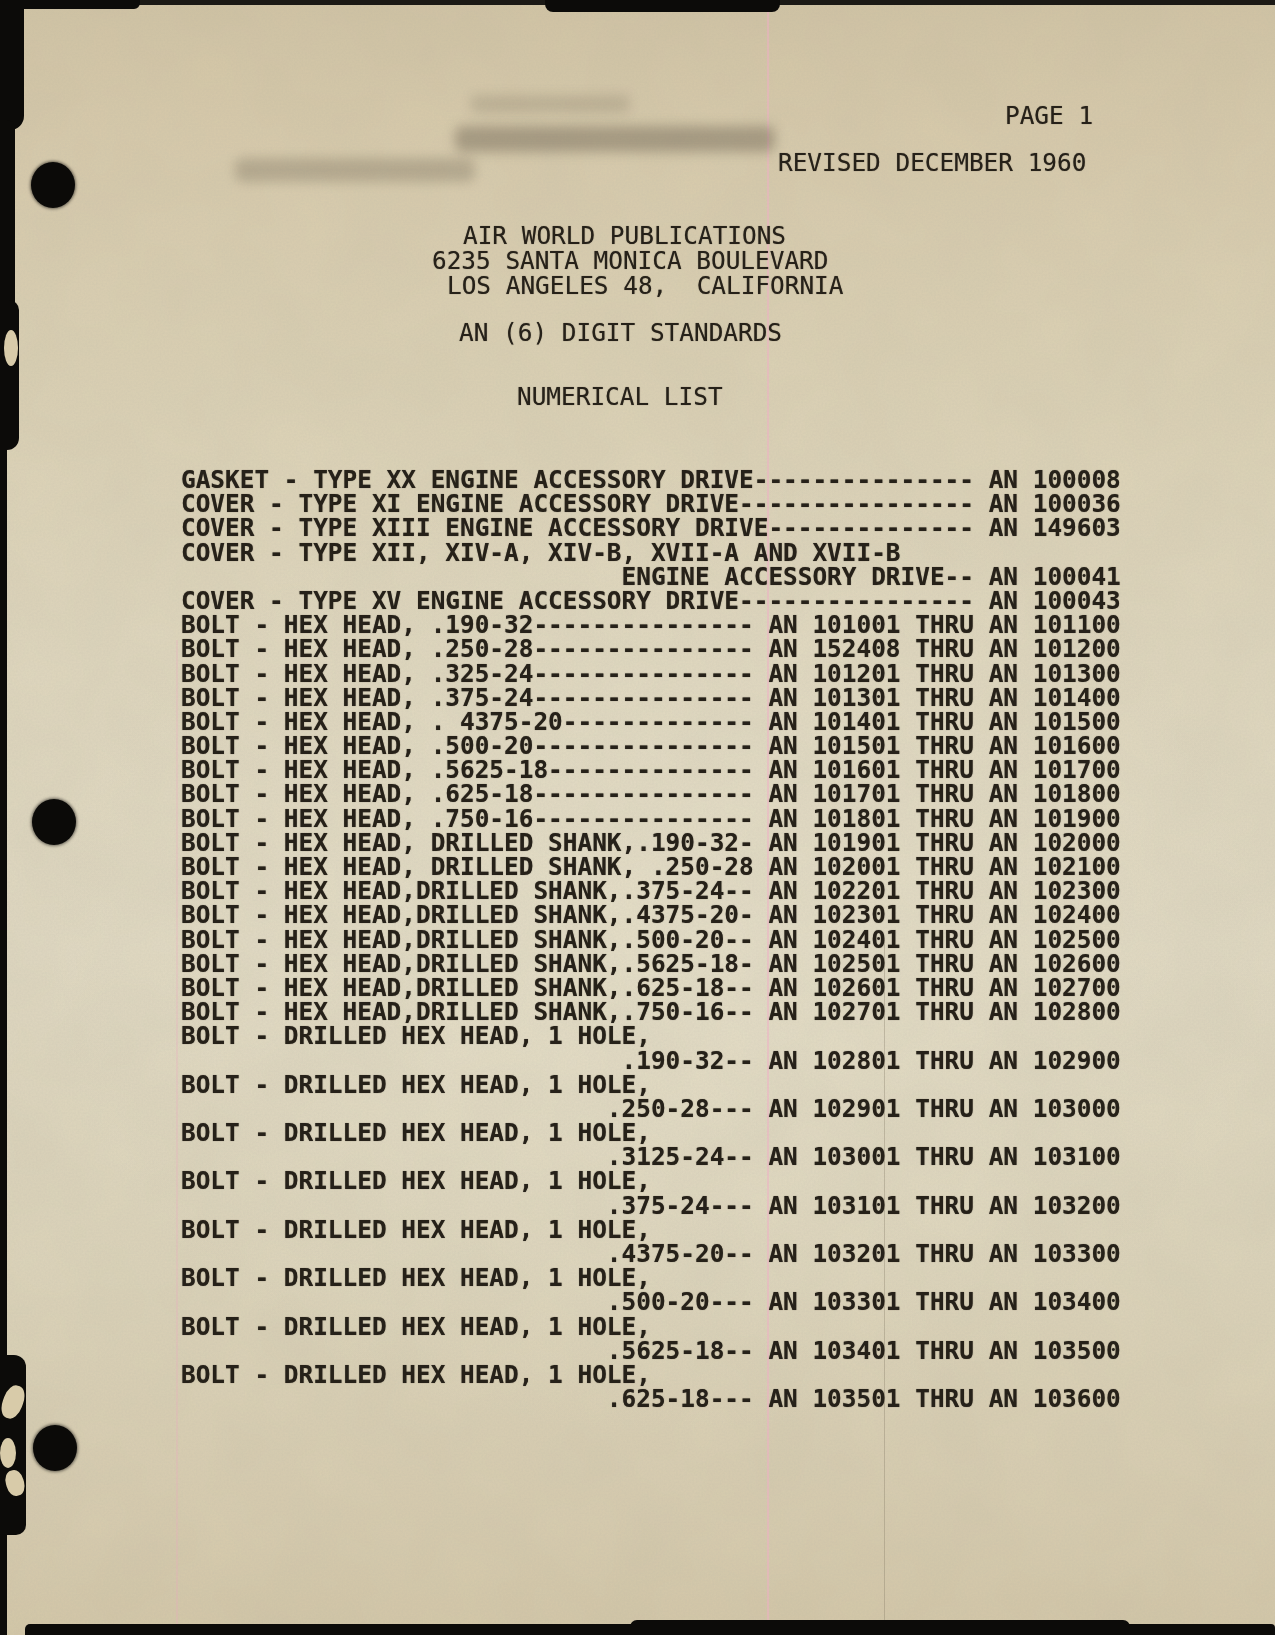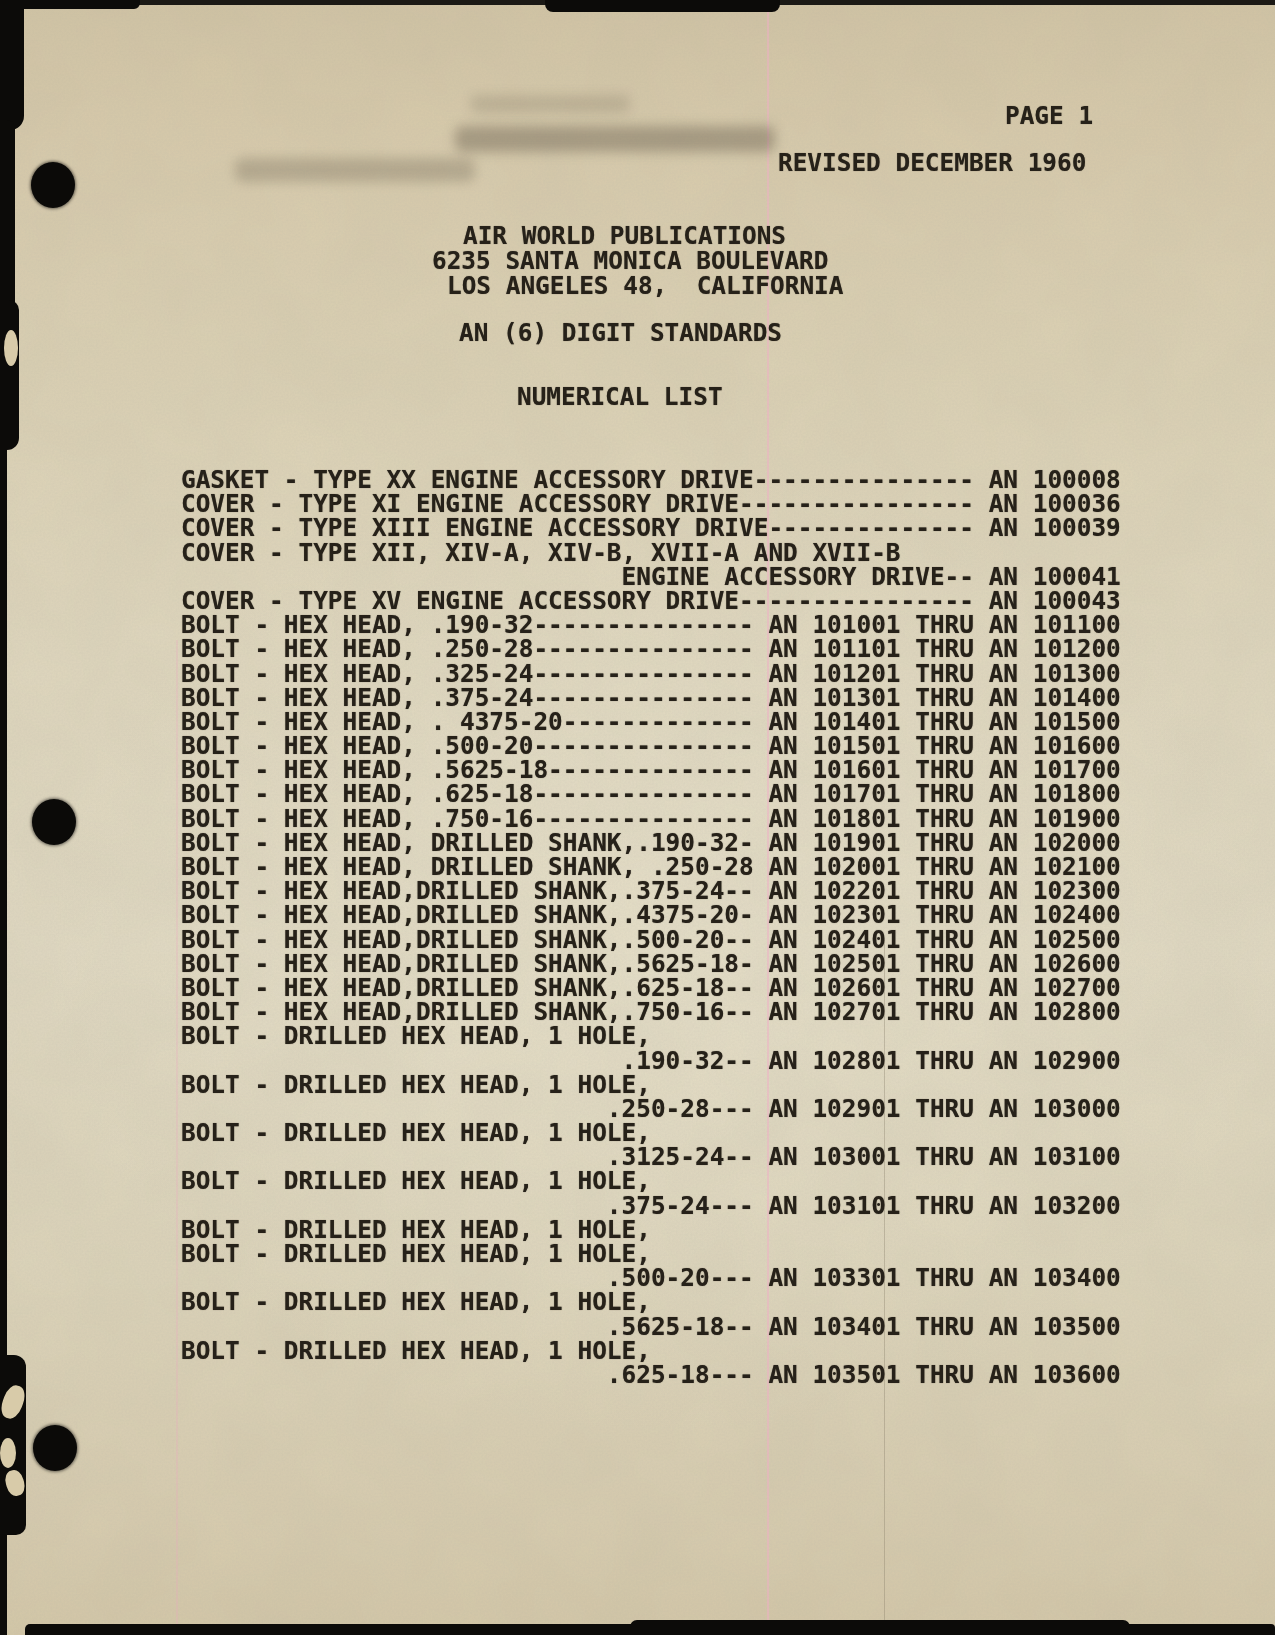--- a/index.html
+++ b/index.html
@@ -10,21 +10,21 @@
   }
   #page{
     position:relative;width:1275px;height:1635px;overflow:hidden;
     background:
       radial-gradient(ellipse 900px 700px at 52% 58%, rgba(236,229,206,0.55), rgba(236,229,206,0) 70%),
       linear-gradient(180deg,#d3c5a4 0%,#d9cbab 8%,#ddd2b4 22%,#e1d8be 40%,#e2dac2 58%,#ded5ba 78%,#d9cdaf 93%,#d5c8a8 100%);
   }
   .mono{
     position:absolute;
     font-family:"DejaVu Sans Mono", monospace;
-    font-weight:700;
+    font-weight:400;
     font-size:24.4px;
     color:#262119;
     white-space:pre;
     text-shadow:0 0 1px rgba(38,33,25,0.55);
     letter-spacing:0;
   }
   #listing{position:absolute;left:181px;top:468px;}
   #listing .line{
     position:relative;
     font-family:"DejaVu Sans Mono", monospace;
@@ -97,26 +97,26 @@
   <div class="mono" style="left:778px;top:148px;">REVISED DECEMBER 1960</div>
   <div class="mono" style="left:463px;top:221px;">AIR WORLD PUBLICATIONS</div>
   <div class="mono" style="left:432px;top:246px;">6235 SANTA MONICA BOULEVARD</div>
   <div class="mono" style="left:447px;top:271px;">LOS ANGELES 48,  CALIFORNIA</div>
   <div class="mono" style="left:459px;top:318px;">AN (6) DIGIT STANDARDS</div>
   <div class="mono" style="left:517px;top:382px;">NUMERICAL LIST</div>
 
   <div id="listing">
       <div class="line">GASKET - TYPE XX ENGINE ACCESSORY DRIVE--------------- AN 100008</div>
       <div class="line">COVER - TYPE XI ENGINE ACCESSORY DRIVE---------------- AN 100036</div>
-      <div class="line">COVER - TYPE XIII ENGINE ACCESSORY DRIVE-------------- AN 100039</div>
+      <div class="line">COVER - TYPE XIII ENGINE ACCESSORY DRIVE-------------- AN 149603</div>
       <div class="line">COVER - TYPE XII, XIV-A, XIV-B, XVII-A AND XVII-B</div>
       <div class="line">                              ENGINE ACCESSORY DRIVE-- AN 100041</div>
       <div class="line">COVER - TYPE XV ENGINE ACCESSORY DRIVE---------------- AN 100043</div>
       <div class="line">BOLT - HEX HEAD, .190-32--------------- AN 101001 THRU AN 101100</div>
-      <div class="line">BOLT - HEX HEAD, .250-28--------------- AN 101101 THRU AN 101200</div>
+      <div class="line">BOLT - HEX HEAD, .250-28--------------- AN 152408 THRU AN 101200</div>
       <div class="line">BOLT - HEX HEAD, .325-24--------------- AN 101201 THRU AN 101300</div>
       <div class="line">BOLT - HEX HEAD, .375-24--------------- AN 101301 THRU AN 101400</div>
       <div class="line">BOLT - HEX HEAD, . 4375-20------------- AN 101401 THRU AN 101500</div>
       <div class="line">BOLT - HEX HEAD, .500-20--------------- AN 101501 THRU AN 101600</div>
       <div class="line">BOLT - HEX HEAD, .5625-18-------------- AN 101601 THRU AN 101700</div>
       <div class="line">BOLT - HEX HEAD, .625-18--------------- AN 101701 THRU AN 101800</div>
       <div class="line">BOLT - HEX HEAD, .750-16--------------- AN 101801 THRU AN 101900</div>
       <div class="line">BOLT - HEX HEAD, DRILLED SHANK,.190-32- AN 101901 THRU AN 102000</div>
       <div class="line">BOLT - HEX HEAD, DRILLED SHANK, .250-28 AN 102001 THRU AN 102100</div>
       <div class="line">BOLT - HEX HEAD,DRILLED SHANK,.375-24-- AN 102201 THRU AN 102300</div>
@@ -127,20 +127,21 @@
       <div class="line">BOLT - HEX HEAD,DRILLED SHANK,.750-16-- AN 102701 THRU AN 102800</div>
       <div class="line">BOLT - DRILLED HEX HEAD, 1 HOLE,</div>
       <div class="line">                              .190-32-- AN 102801 THRU AN 102900</div>
       <div class="line">BOLT - DRILLED HEX HEAD, 1 HOLE,</div>
       <div class="line">                             .250-28--- AN 102901 THRU AN 103000</div>
       <div class="line">BOLT - DRILLED HEX HEAD, 1 HOLE,</div>
       <div class="line">                             .3125-24-- AN 103001 THRU AN 103100</div>
       <div class="line">BOLT - DRILLED HEX HEAD, 1 HOLE,</div>
       <div class="line">                             .375-24--- AN 103101 THRU AN 103200</div>
       <div class="line">BOLT - DRILLED HEX HEAD, 1 HOLE,</div>
+      <div class="line">                             .4375-20-- AN 103201 THRU AN 103300</div>
       <div class="line">BOLT - DRILLED HEX HEAD, 1 HOLE,</div>
       <div class="line">                             .500-20--- AN 103301 THRU AN 103400</div>
       <div class="line">BOLT - DRILLED HEX HEAD, 1 HOLE,</div>
       <div class="line">                             .5625-18-- AN 103401 THRU AN 103500</div>
       <div class="line">BOLT - DRILLED HEX HEAD, 1 HOLE,</div>
       <div class="line">                             .625-18--- AN 103501 THRU AN 103600</div>
     </div>
 
 </div>
 

